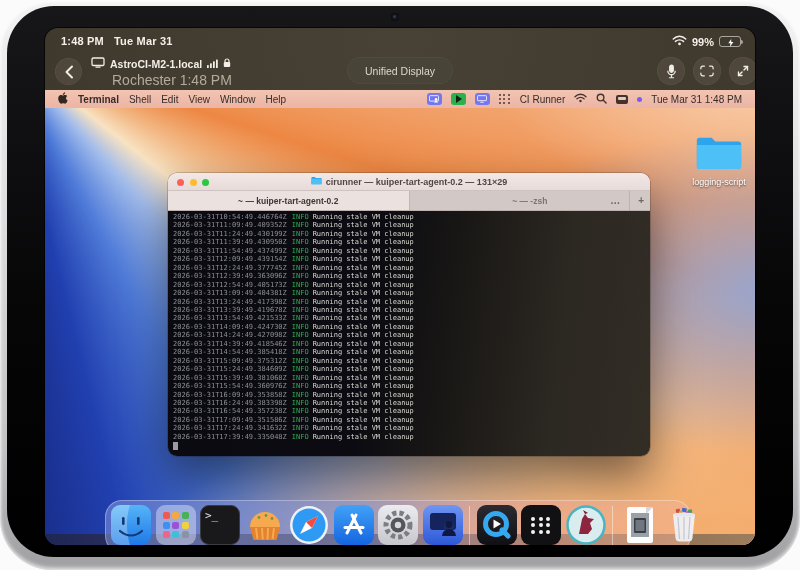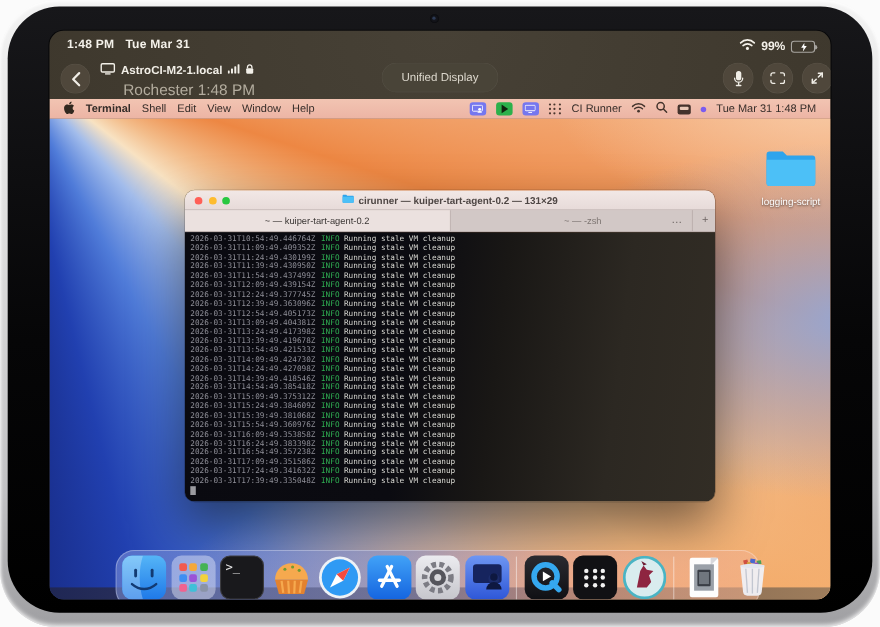--- a/index.html
+++ b/index.html
@@ -79,21 +79,21 @@
 
   
   .window{position:absolute;left:123px;top:65px;width:482px;height:283px;border-radius:9px;overflow:hidden;
     box-shadow:0 22px 45px rgba(0,0,0,.5),0 0 0 .5px rgba(0,0,0,.35);}
   .titlebar{height:18px;background:linear-gradient(180deg,#f2e8e6 0%,#e7dbd9 100%);position:relative;
     display:flex;align-items:center;justify-content:center;border-bottom:1px solid #cfc3c1;}
   .lights{position:absolute;left:9px;top:5.5px;display:flex;gap:5.5px;}
   .lights i{width:7px;height:7px;border-radius:50%;}
   .lights .r{background:#ff5f57;}.lights .y{background:#febc2e;}.lights .g{background:#28c840;}
   .win-title{display:flex;align-items:flex-end;gap:4px;font-size:9px;font-weight:bold;color:#4e4644;}
-  .tabbar{height:20px;display:flex;background:#d4cac8;border-bottom:1px solid #beb2b0;font-size:8.5px;}
+  .tabbar{height:20px;display:flex;background:#d4cac8;border-bottom:1px solid #beb2b0;font-size:8.5px;font-weight:bold;}
   .tab{display:flex;align-items:center;justify-content:center;flex:1;}
   .tab.active{background:#ebe1df;color:#3a3634;border-right:1px solid #c2b6b4;}
   .tab.inactive{background:#d2c8c6;color:#7d7572;position:relative;}
   .tab-btns{position:absolute;right:6px;top:0;height:100%;display:flex;align-items:center;gap:9px;color:#6e6664;font-size:10px;}
   .tab-btns .plus{border-left:1px solid #beb2b0;padding-left:8px;height:100%;display:flex;align-items:center;}
   .term-content{height:245px;padding:2px 0 0 5px;position:relative;
     background:linear-gradient(97deg,#0a0a10 0%,#0b0b11 42%,#191715 58%,#2c2822 80%,#322d25 100%);
     font-family:"DejaVu Sans Mono",monospace;font-size:7px;line-height:8.45px;white-space:nowrap;}
   .tl .ts{color:#8e8e97;margin-right:5px;}
   .tl .lv{color:#2fae52;margin-right:4px;}

